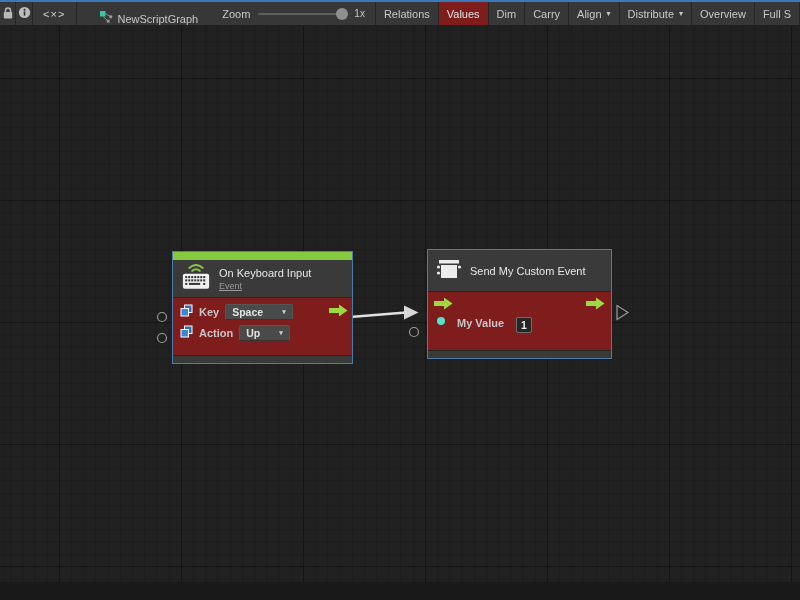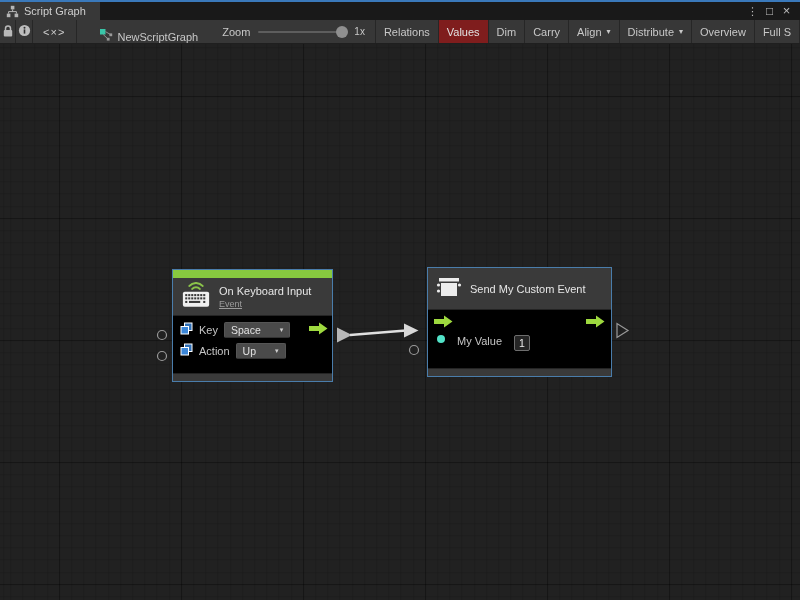--- a/index.html
+++ b/index.html
@@ -50,59 +50,41 @@
 
   .wire-layer { position:absolute; left:0; top:0; width:800px; height:556px; pointer-events:none; }
 
   
   .node { position:absolute; border:1px solid #4a7dab; background:#303030; display:flex; flex-direction:column; }
   .node-event-strip { height:8px; background:#87c93f; }
   .node-header { background:#3a3a3a; display:flex; align-items:center; gap:8px; padding:0 10px 0 8px;
                  border-bottom:1px solid #242424; flex:0 0 auto; }
   .node-title { color:#e6e6e6; font-size:11px; }
   .node-subtitle { color:#9b9b9b; font-size:9px; margin-top:2px;text-decoration:underline; }
-  .node-body { background:#000000; padding:3px 0; position:relative; flex:1 1 auto; }
+  .node-body { background:#7f1d1d; padding:3px 0; position:relative; flex:1 1 auto;font-weight:bold; }
   .node-footer { height:8px; background:#3a3a3a; border-top:1px solid #242424; flex:0 0 auto; }
 
   .port-row { height:21px; display:flex; align-items:center; gap:6px; padding-left:7px; color:#c6c6c6; font-size:11px; }
   .dropdown { display:inline-flex; align-items:center; gap:19px; background:#4a4a4a; border:1px solid #555;
               border-bottom-color:#333; border-radius:2px; padding:1px 6px; font-size:10.5px; color:#e2e2e2; cursor:default; }
   .dropdown .caret { font-size:7px; color:#cfcfcf; }
   .row-arrow-right { position:absolute; right:4px; }
 
   .flow-row { height:25px; display:flex; align-items:center; justify-content:space-between; padding:0 6px; }
   .value-row { height:23px; display:flex; align-items:flex-start; gap:12px; padding-left:9px; color:#c6c6c6; font-size:11px; }
   .teal-dot { width:8px; height:8px; border-radius:50%; background:#52e3c8; }
   .value-box { background:#252525; border:1px solid #6e6e6e; border-radius:2px; min-width:15px; text-align:center;
                color:#ececec; font-size:10.5px; padding:1px 4px; line-height:12px; }
 </style>
 </head>
 <body>
 
 <div class="window">
   <div class="focus-line"></div>
 
-  <div class="tab-bar">
-    <div class="tab">
-      <span class="tab-icon">
-        <svg width="13" height="13" viewBox="0 0 13 13">
-          <rect x="4.8" y="0.8" width="3.6" height="3.6" fill="#b5b5b5"></rect>
-          <rect x="0.8" y="8.6" width="3.6" height="3.6" fill="#b5b5b5"></rect>
-          <rect x="8.6" y="8.6" width="3.6" height="3.6" fill="#b5b5b5"></rect>
-          <path d="M6.6 4.4 V6.6 M2.6 8.6 V6.6 H10.4 V8.6" stroke="#b5b5b5" stroke-width="1" fill="none"></path>
-        </svg>
-      </span>
-      <span>Script Graph</span>
-    </div>
-    <div class="window-controls">
-      <span class="menu-dots">⋮</span>
-      <span>□</span>
-      <span class="close">×</span>
-    </div>
-  </div>
 
   <div class="toolbar">
     <div class="tbtn tbtn-icon">
       <span>
         <svg width="12" height="14" viewBox="0 0 12 14">
           <path d="M3.5 6.2 V4.6 A2.5 2.5 0 0 1 8.5 4.6 V6.2" stroke="#b9b9b9" stroke-width="1.5" fill="none"></path>
           <rect x="1.8" y="6" width="8.4" height="6.6" rx="1" fill="#b9b9b9"></rect>
         </svg>
       </span>
     </div>
@@ -160,21 +142,21 @@
         <polygon points="337,283.5 352,291 337,298.5" fill="#b8b8b8"></polygon>
         <line x1="350" y1="291" x2="406" y2="286.5" stroke="#e0e0e0" stroke-width="2.6"></line>
         <polygon points="404,279.5 418.5,286.5 404,293.5" fill="#d8d8d8"></polygon>
       </g>
       <circle cx="162" cy="291" r="4.5" fill="none" stroke="#9a9a9a" stroke-width="1.2"></circle>
       <circle cx="162" cy="312" r="4.5" fill="none" stroke="#9a9a9a" stroke-width="1.2"></circle>
       <circle cx="414" cy="306" r="4.5" fill="none" stroke="#9a9a9a" stroke-width="1.2"></circle>
       <polygon points="617,279.5 617,293.5 628,286.5" fill="none" stroke="#9a9a9a" stroke-width="1.2"></polygon>
     </svg>
 
-    <div class="node" style="left:172px; top:225px; width:161px; height:113px;">
+    <div class="node" style="left:172px; top:225px; width:181px; height:113px;">
       <div class="node-event-strip"></div>
       <div class="node-header" style="height:38px;">
         <span>
           <svg width="30" height="26" viewBox="0 0 32 27">
             <path d="M12 7 A5.5 5.5 0 0 1 20 7" stroke="#8bc34a" stroke-width="2.2" fill="none" stroke-linecap="round"></path>
             <path d="M9 3.8 A9.5 9.5 0 0 1 23 3.8" stroke="#8bc34a" stroke-width="2.2" fill="none" stroke-linecap="round"></path>
             <rect x="2" y="10" width="28" height="16" rx="2" fill="#f0f0f0"></rect>
             <g fill="#3a3a3a">
               <rect x="4.5" y="12.5" width="2.2" height="2.2"></rect>
                 <rect x="7.7" y="12.5" width="2.2" height="2.2"></rect>

